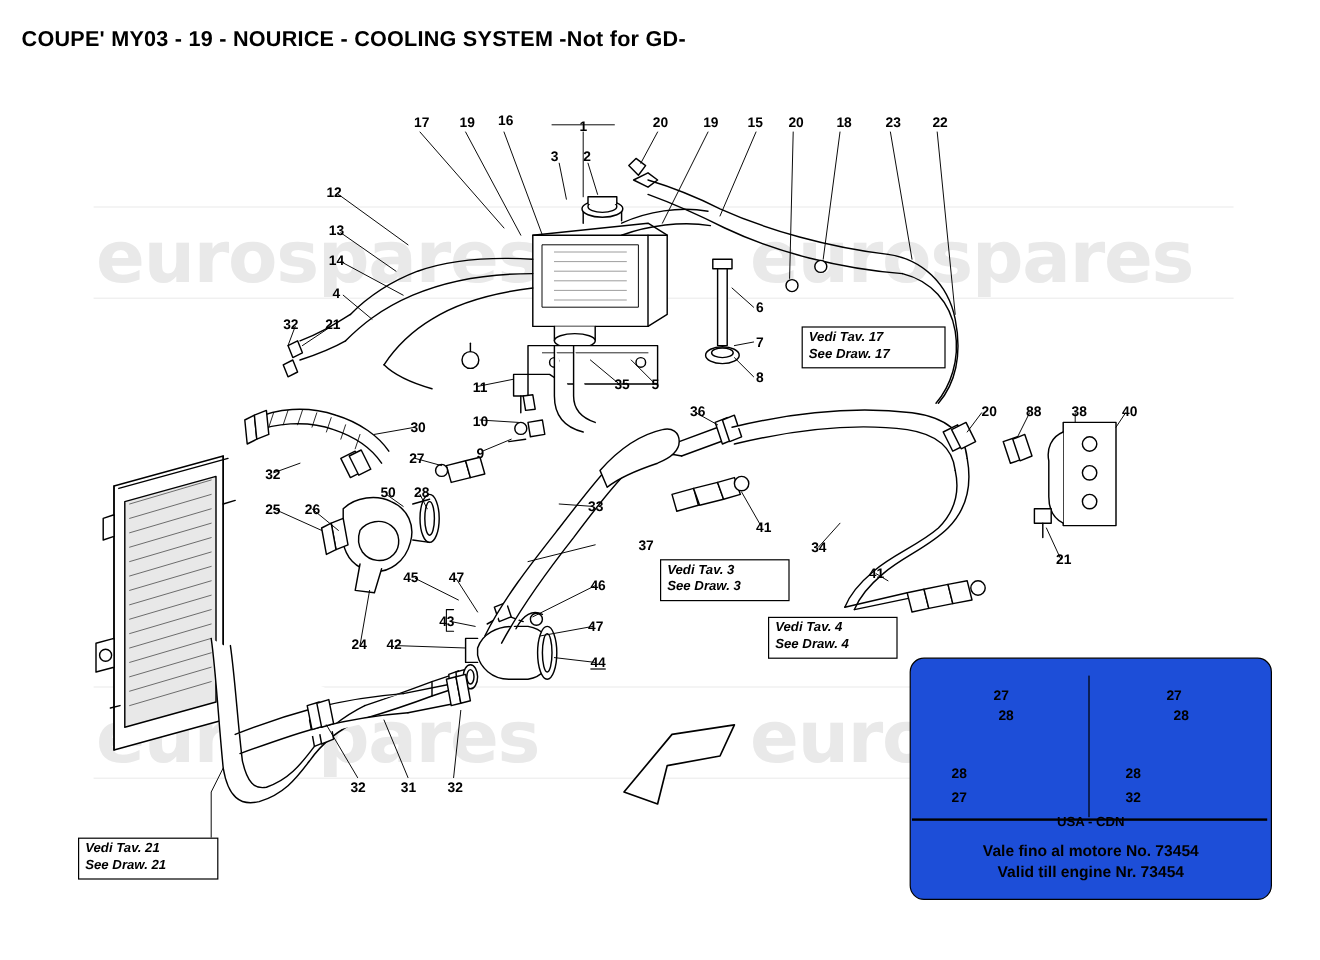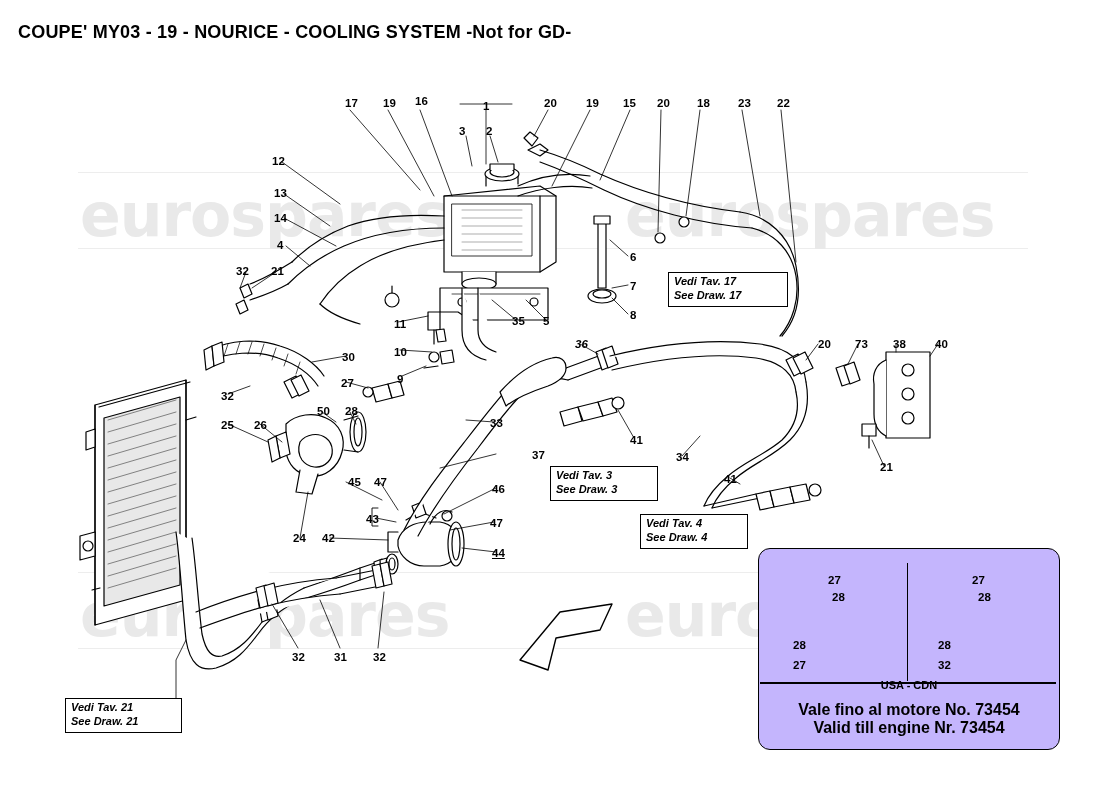--- a/index.html
+++ b/index.html
@@ -24,24 +24,24 @@
   .num{position:absolute;font-size:11.5px;font-weight:bold;line-height:1;}
   .lbl{position:absolute;font-size:11px;font-weight:bold;font-style:italic;line-height:1.25;}
   .lbl.box{border:1px solid #000;padding:2px 5px 3px 5px;background:#fff;font-style:italic;}
 
   
   svg.draw{position:absolute;left:0;top:0;width:1100px;height:800px;}
   svg.draw *{vector-effect:non-scaling-stroke;}
 
   
   .inset{position:absolute;left:758px;top:548px;width:300px;height:200px;
-         border:1.6px solid #000;border-radius:12px;background:#c4b5fd;}
+         border:1.6px solid #000;border-radius:12px;background:#1d4ed8;}
   .inset .divider{position:absolute;left:148px;top:14px;width:1px;height:118px;background:#000;}
   .inset .capt{position:absolute;width:100%;text-align:center;font-size:11px;font-weight:bold;}
-  .inset .sub{position:absolute;left:0;width:100%;text-align:center;font-size:16px;font-weight:bold;}
+  .inset .sub{position:absolute;left:0;width:100%;text-align:center;font-size:13px;font-weight:bold;}
   .insetline{position:absolute;left:760px;top:682px;width:296px;height:1.6px;background:#000;}
 </style>
 </head>
 <body>
 
 <div id="root">
 
   <div class="wmline" style="top:172px;"></div>
   <div class="wmline" style="top:248px;"></div>
   <div class="wmline" style="top:572px;"></div>
@@ -406,41 +406,41 @@
       <div class="num" style="left: 274px; top: 213px;">14</div>
       <div class="num" style="left: 277px; top: 240px;">4</div>
       <div class="num" style="left: 236px; top: 266px;">32</div>
       <div class="num" style="left: 271px; top: 266px;">21</div>
       <div class="num" style="left: 630px; top: 252px;">6</div>
       <div class="num" style="left: 630px; top: 281px;">7</div>
       <div class="num" style="left: 630px; top: 310px;">8</div>
       <div class="num" style="left: 394px; top: 319px;">11</div>
       <div class="num" style="left: 512px; top: 316px;">35</div>
       <div class="num" style="left: 543px; top: 316px;">5</div>
-      <div class="num" style="left: 575px; top: 339px; font-style: italic;">36</div>
+      <div class="num" style="left: 575px; top: 339px;">36</div>
       <div class="num" style="left: 342px; top: 352px;">30</div>
       <div class="num" style="left: 394px; top: 347px;">10</div>
       <div class="num" style="left: 818px; top: 339px;">20</div>
-      <div class="num" style="left: 855px; top: 339px;">73</div>
+      <div class="num" style="left: 855px; top: 339px;">88</div>
       <div class="num" style="left: 893px; top: 339px;">38</div>
       <div class="num" style="left: 935px; top: 339px;">40</div>
       <div class="num" style="left: 221px; top: 391px;">32</div>
       <div class="num" style="left: 341px; top: 378px;">27</div>
       <div class="num" style="left: 397px; top: 374px;">9</div>
       <div class="num" style="left: 221px; top: 420px;">25</div>
       <div class="num" style="left: 254px; top: 420px;">26</div>
       <div class="num" style="left: 317px; top: 406px;">50</div>
       <div class="num" style="left: 345px; top: 406px;">28</div>
       <div class="num" style="left: 490px; top: 418px;">33</div>
       <div class="num" style="left: 630px; top: 435px;">41</div>
       <div class="num" style="left: 676px; top: 452px;">34</div>
       <div class="num" style="left: 724px; top: 474px;">41</div>
       <div class="num" style="left: 880px; top: 462px;">21</div>
       <div class="num" style="left: 492px; top: 450px; margin-left: 40px;">37</div>
-      <div class="num" style="left: 348px; top: 477px;">45</div>
+      <div class="num" style="left: 336px; top: 477px;">45</div>
       <div class="num" style="left: 374px; top: 477px;">47</div>
       <div class="num" style="left: 492px; top: 484px;">46</div>
       <div class="num" style="left: 366px; top: 514px;">43</div>
       <div class="num" style="left: 490px; top: 518px;">47</div>
       <div class="num" style="left: 293px; top: 533px;">24</div>
       <div class="num" style="left: 322px; top: 533px;">42</div>
       <div class="num" style="left: 492px; top: 548px; text-decoration: underline;">44</div>
       <div class="num" style="left: 292px; top: 652px;">32</div>
       <div class="num" style="left: 334px; top: 652px;">31</div>
       <div class="num" style="left: 373px; top: 652px;">32</div>

